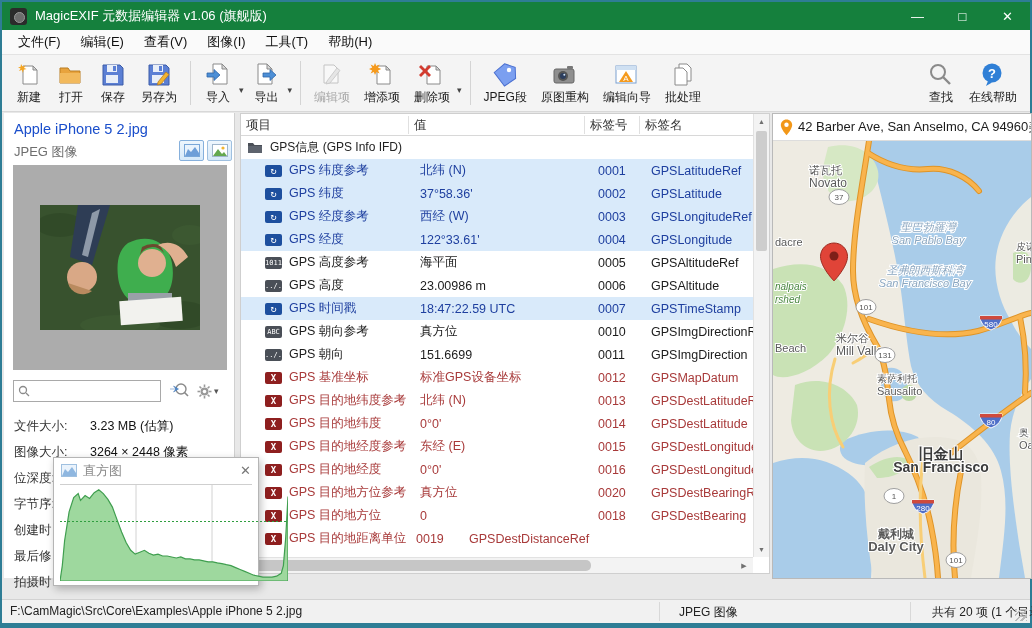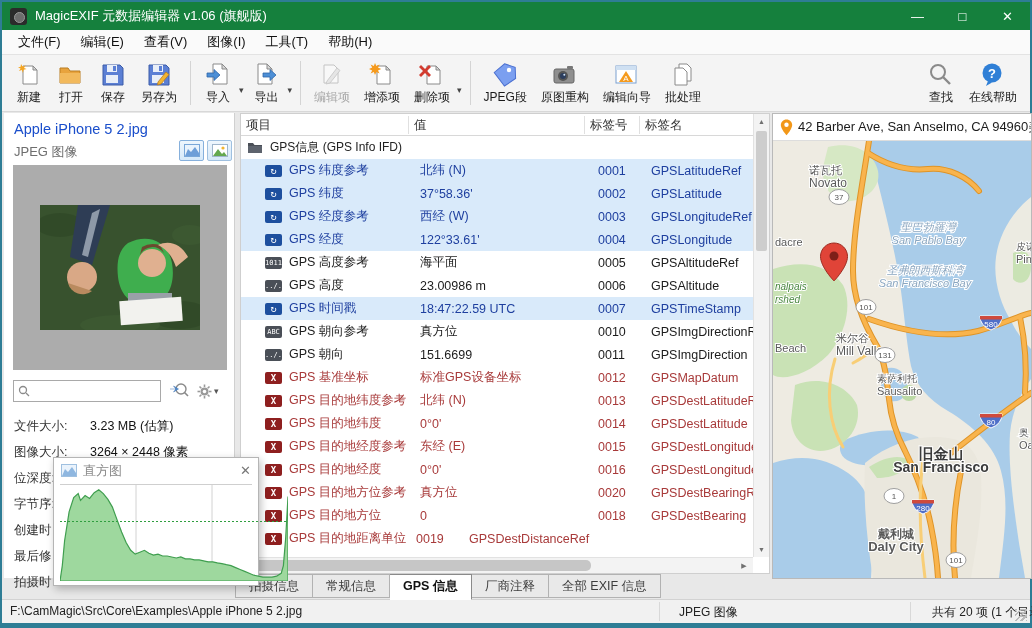--- a/index.html
+++ b/index.html
@@ -569,27 +569,20 @@
       <div class="vs-up">▲</div>
       <div class="vs-thumb"></div>
       <div class="vs-down">▼</div>
     </div>
     <div class="hscroll">
       <div class="hs-thumb"></div>
       <div class="hs-right">▶</div>
     </div>
   </div>
 
-  <div class="tabs" id="tabs">
-      <div class="tab">拍摄信息</div>
-      <div class="tab">常规信息</div>
-      <div class="tab active">GPS 信息</div>
-      <div class="tab">厂商注释</div>
-      <div class="tab">全部 EXIF 信息</div>
-    </div>
 
   <div class="statusbar">
     <div class="sb-item" style="left:8px;">F:\CamMagic\Src\Core\Examples\Apple iPhone 5 2.jpg</div>
     <div class="sb-sep" style="left:657px;"></div>
     <div class="sb-item" style="left:677px;">JPEG 图像</div>
     <div class="sb-sep" style="left:908px;"></div>
     <div class="sb-item" style="left:930px;">共有 20 项 (1 个目录)</div>
     <div class="grip"></div>
   </div>
   <div class="bottom-strip"></div>

